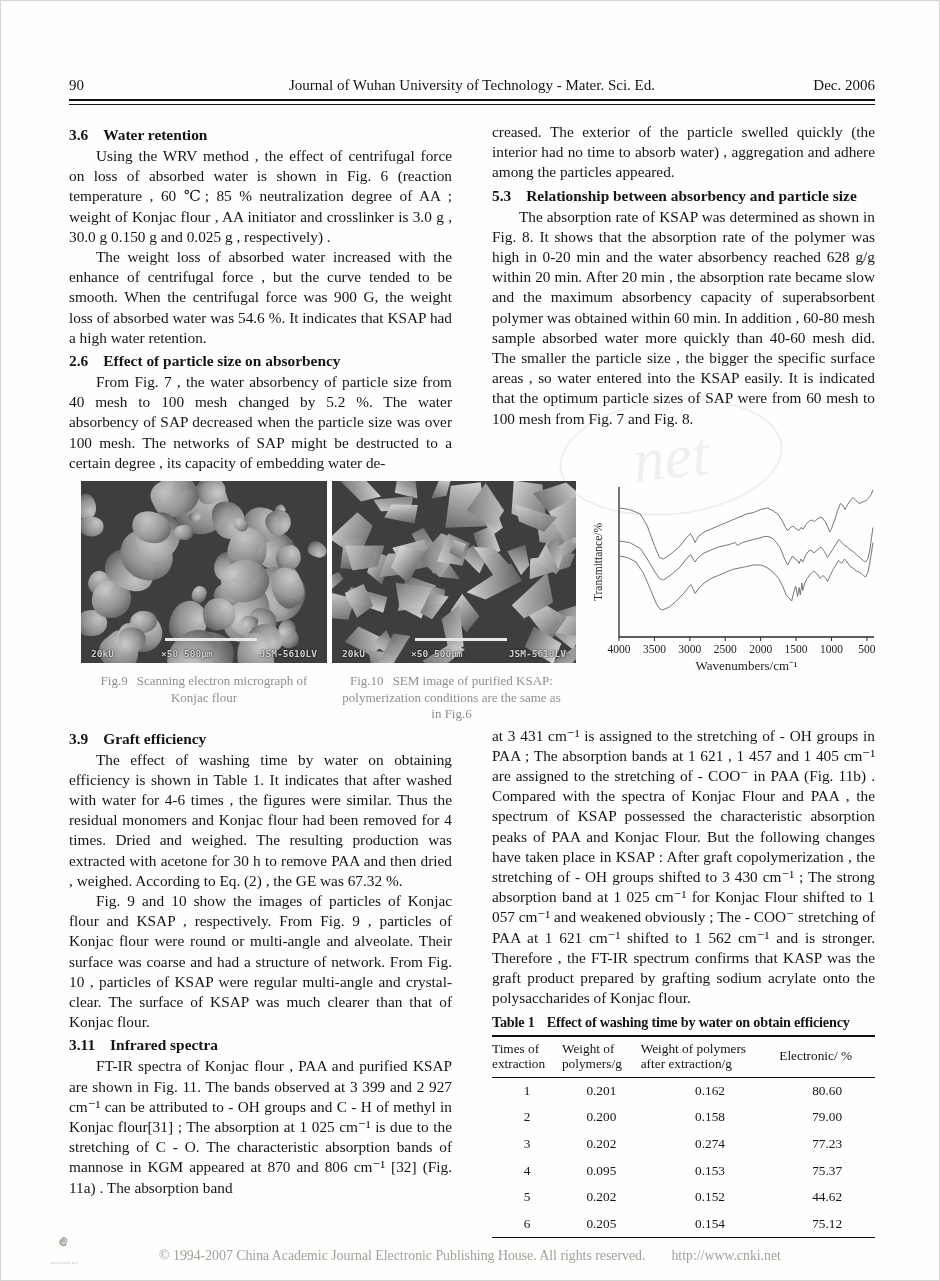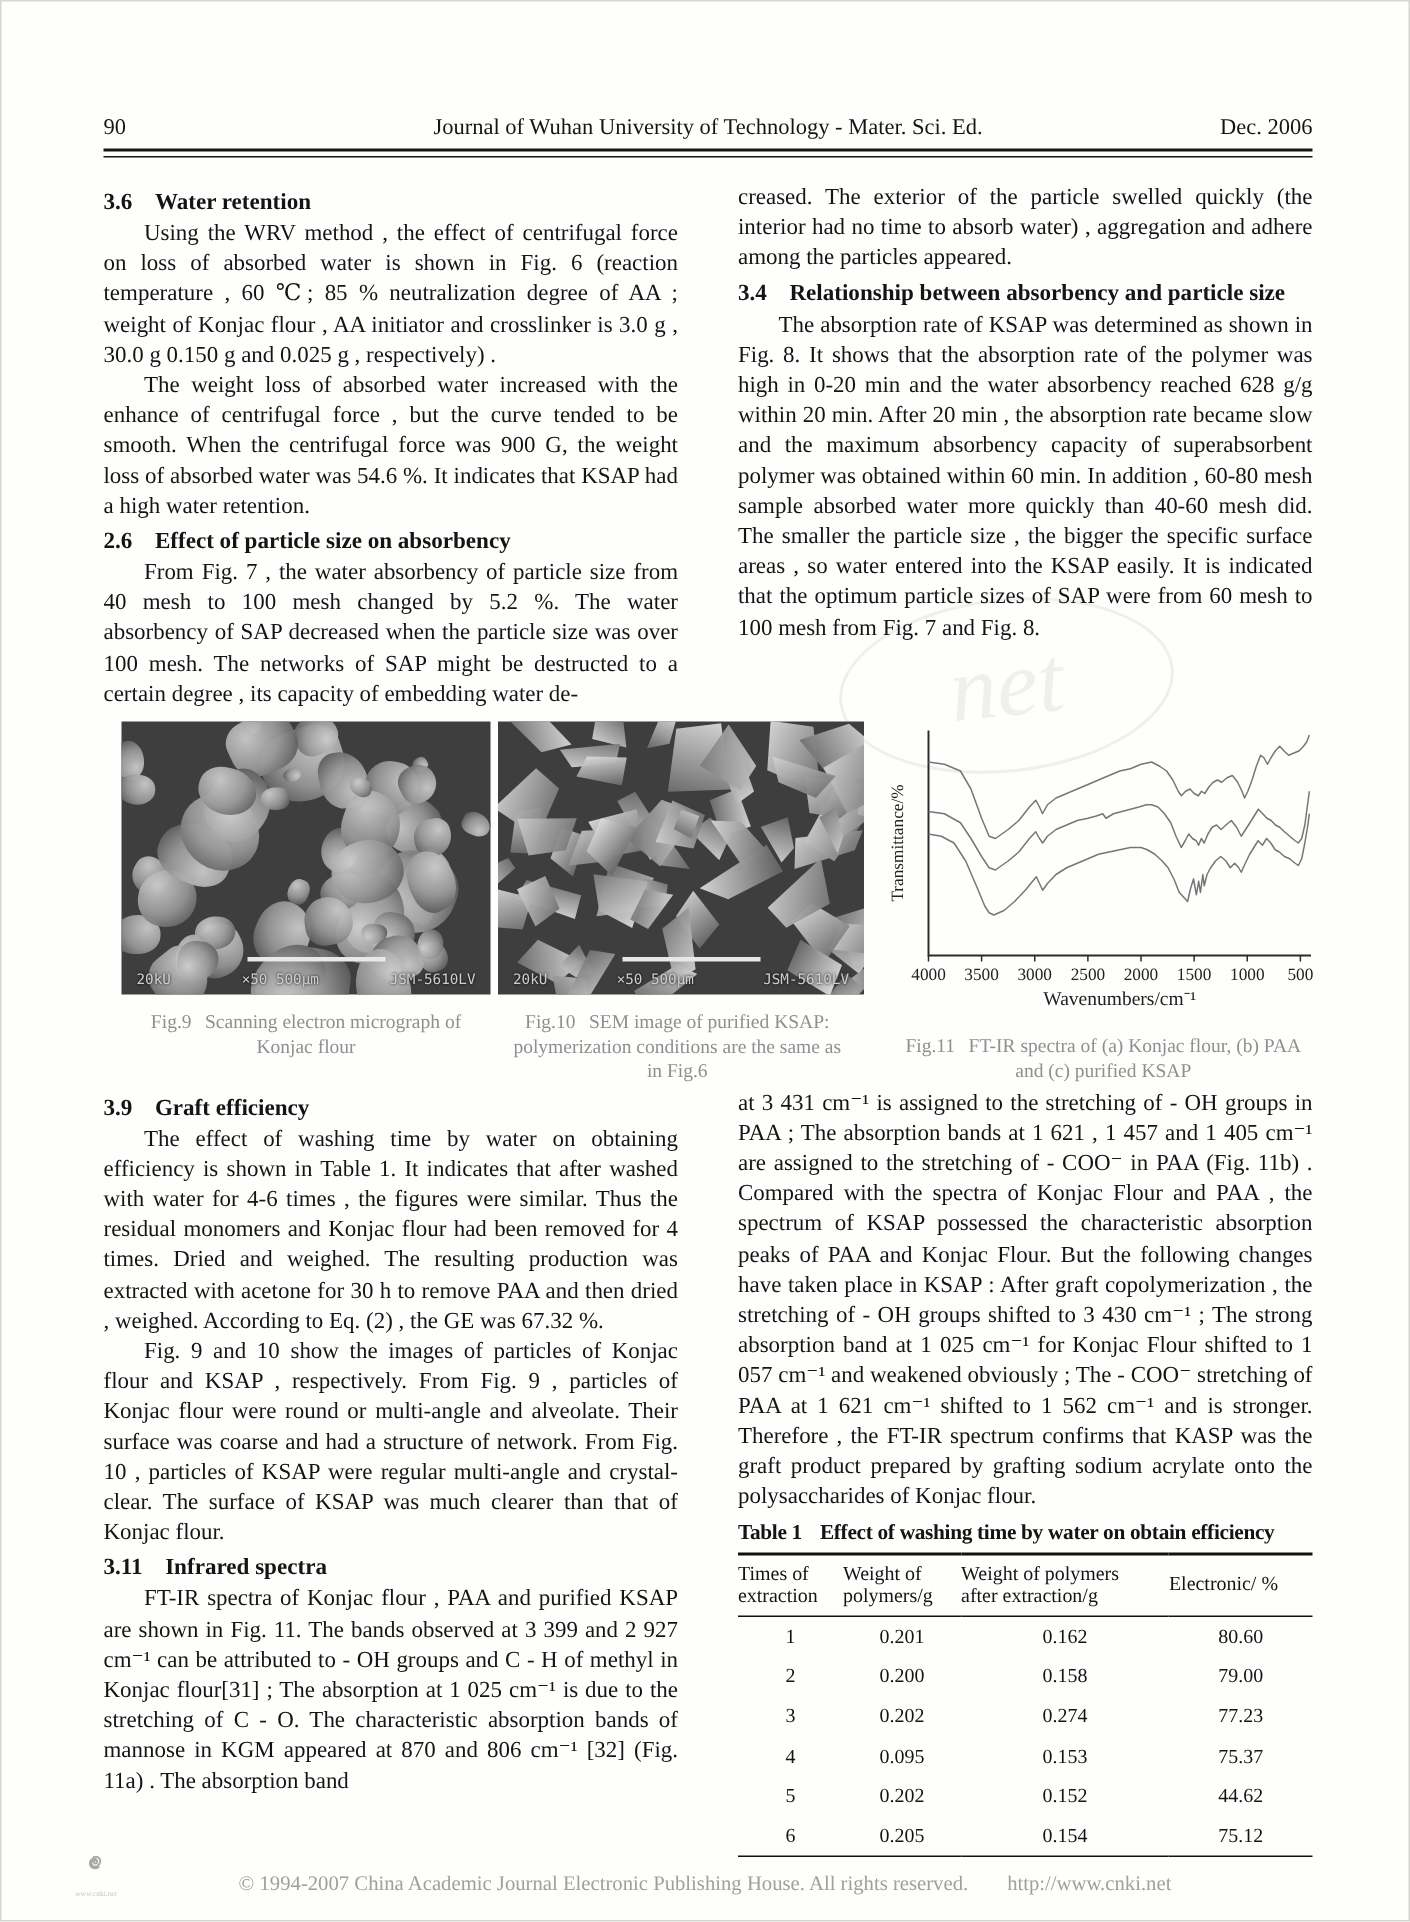--- a/index.html
+++ b/index.html
@@ -25,21 +25,21 @@
   .col p{margin:0;}
   p.ind{text-indent:27px;}
   .sec-h{font-weight:bold;font-size:15.4px;margin:2px 0 1px;text-align:left;line-height:21px;}
   .sec-h .t{margin-left:15px;}
   .sec-h.hang{padding-left:42px;text-indent:-42px;}
   .top-cols{margin-top:17px;}
   .bottom-cols{margin-top:3px;}
   
   .figs{position:relative;z-index:1;display:flex;margin-top:8px;margin-left:12px;align-items:flex-start;}
   .figcol{display:flex;flex-direction:column;align-items:center;}
-  .sem{position:relative;overflow:hidden;background:#3e3e3e;}
+  .sem{position:relative;overflow:hidden;background:#3e3e3e;font-weight:bold;}
   .sem.f9{width:246px;height:182px;}
   .sem.f10{width:244px;height:182px;margin-left:5px;}
   .sem-bar{position:absolute;left:0;right:0;bottom:4px;display:flex;justify-content:space-between;
            padding:0 10px;font-family:"DejaVu Sans Mono",monospace;font-size:9.5px;color:#cfcfcf;
            z-index:5;text-shadow:0 0 2px #000;}
   .scalebar{position:absolute;left:34%;bottom:22px;width:92px;height:3px;background:#e8e8e8;z-index:5;}
   .fig-cap{margin-top:10px;font-size:13px;line-height:16.5px;color:#8f8f8f;text-align:center;}
   .fig-cap .cl{margin-right:9px;}
   .cap9{width:224px;}
   .cap10{width:228px;}
@@ -82,21 +82,21 @@
   <div class="cols top-cols">
     <div class="col">
       <div class="sec-h"><span>3.6</span><span class="t">Water retention</span></div>
       <p class="ind">Using the WRV method , the effect of centrifugal force on loss of absorbed water is shown in Fig. 6 (reaction temperature , 60 ℃; 85 % neutralization degree of AA ; weight of Konjac flour , AA initiator and crosslinker is 3.0 g , 30.0 g 0.150 g and 0.025 g , respectively) .</p>
       <p class="ind">The weight loss of absorbed water increased with the enhance of centrifugal force , but the curve tended to be smooth.  When the centrifugal force was 900 G, the weight loss of absorbed water was 54.6 %. It indicates that KSAP had a high water retention.</p>
       <div class="sec-h"><span>2.6</span><span class="t">Effect of particle size on absorbency</span></div>
       <p class="ind">From Fig. 7 , the water absorbency of particle size from 40 mesh to 100 mesh changed by 5.2 %. The water absorbency of SAP decreased when the particle size was over 100 mesh.  The networks of SAP might be destructed to a certain degree , its capacity of embedding water de-</p>
     </div>
     <div class="col">
       <p>creased.  The exterior of the particle swelled quickly (the interior had no time to absorb water) , aggregation and adhere among the particles appeared.</p>
-      <div class="sec-h hang"><span>3.4</span><span class="t">Relationship between absorbency and particle size</span></div>
+      <div class="sec-h hang"><span>5.3</span><span class="t">Relationship between absorbency and particle size</span></div>
       <p class="ind">The absorption rate of KSAP was determined as shown in Fig. 8. It shows that the absorption rate of the polymer was high in 0-20 min and the water absorbency reached 628 g/g within 20 min.  After 20 min , the absorption rate became slow and the maximum absorbency capacity of superabsorbent polymer was obtained within 60 min.  In addition , 60-80 mesh sample absorbed water more quickly than 40-60 mesh did.  The smaller the particle size , the bigger the specific surface areas , so water entered into the KSAP easily.  It is indicated that the optimum particle sizes of SAP were from 60 mesh to 100 mesh from Fig. 7 and Fig. 8.</p>
     </div>
   </div>
 
   <div class="figs">
     <div class="figcol">
       <div class="sem f9" id="sem9">
         <span class="scalebar"></span>
         <div class="sem-bar">
           <span>20kU</span>
@@ -258,23 +258,20 @@
             <line x1="239.5" x2="239.5" y1="156" y2="160" stroke="#2a2a2a"></line>
             <text x="239.5" y="172" text-anchor="middle" font-size="11.5" fill="#222">1000</text>
             <line x1="274.91666666666663" x2="274.91666666666663" y1="156" y2="160" stroke="#2a2a2a"></line>
             <text x="274.91666666666663" y="172" text-anchor="middle" font-size="11.5" fill="#222">500</text>
             <polyline points="27.0,27.0 37.6,28.5 48.3,33.0 55.3,45.0 62.4,64.5 67.4,76.5 71.6,78.0 80.1,72.0 87.2,66.0 94.3,57.0 98.5,52.5 101.0,57.0 103.0,61.5 106.3,55.5 112.0,51.0 119.1,48.0 126.2,45.0 133.3,42.0 140.3,39.0 147.4,36.0 154.5,33.0 161.6,31.5 168.7,28.5 175.8,27.0 181.4,30.0 185.7,33.0 189.9,39.0 193.5,46.5 195.6,49.5 198.4,46.5 201.3,45.0 204.1,48.0 206.9,49.5 209.0,46.5 211.2,48.0 214.0,43.5 216.8,40.5 219.7,39.0 222.5,40.5 226.0,37.5 229.6,36.0 233.1,40.5 236.0,46.5 237.7,51.0 239.9,46.5 242.7,39.0 245.5,30.0 248.4,22.5 250.5,24.0 253.0,28.5 255.4,24.0 258.3,19.5 261.1,16.5 263.9,19.5 267.1,22.5 270.7,21.0 274.2,19.5 277.0,16.5 279.2,13.5 280.9,9.0" fill="none" stroke="#767676" stroke-width="1" stroke-linejoin="round"></polyline>
             <polyline points="27.0,60.0 37.6,61.5 48.3,67.5 55.3,78.0 62.4,90.0 67.4,97.5 71.6,99.0 80.1,93.0 87.2,87.0 94.3,78.0 98.5,73.5 101.0,78.0 103.1,81.0 106.3,76.5 112.0,72.0 119.1,69.0 126.2,66.0 133.3,64.5 138.9,63.0 143.2,61.5 145.3,64.5 150.3,61.5 155.9,60.0 161.6,58.5 167.3,57.0 172.2,55.5 175.8,55.5 180.0,57.0 184.3,61.5 188.5,67.5 192.0,76.5 195.5,84.0 198.1,79.5 200.5,75.0 203.0,78.0 205.5,79.5 207.1,82.5 208.9,78.0 210.8,81.0 213.3,75.0 216.1,70.5 219.0,69.0 222.1,72.0 225.3,69.0 228.9,66.0 232.4,70.5 235.5,76.5 238.4,72.0 241.3,67.5 244.1,63.0 246.9,58.5 249.8,61.5 252.6,64.5 255.4,66.0 258.3,69.0 261.1,70.5 264.3,73.5 267.8,76.5 271.4,79.5 273.5,81.0 275.8,78.0 277.9,69.0 279.7,55.5 280.9,46.5" fill="none" stroke="#767676" stroke-width="1" stroke-linejoin="round"></polyline>
             <polyline points="27.0,75.0 35.5,76.5 44.0,81.0 51.8,93.0 58.9,109.5 64.5,123.0 67.4,127.5 70.6,129.0 77.3,126.0 84.4,120.0 91.5,112.5 96.4,106.5 98.9,103.5 101.0,108.0 103.1,112.5 106.3,108.0 112.0,102.0 119.1,97.5 126.2,94.5 133.3,91.5 140.3,88.5 147.4,87.0 154.5,85.5 161.6,84.0 168.7,84.0 172.9,85.5 177.9,88.5 182.8,93.0 186.7,97.5 190.6,105.0 194.2,114.0 197.0,117.0 199.7,120.0 201.8,111.0 203.7,105.0 205.6,115.5 207.1,106.5 208.3,114.0 209.9,102.0 210.8,109.5 212.7,102.0 215.1,97.5 218.3,93.0 221.8,90.0 225.3,93.0 228.2,97.5 231.1,94.5 233.8,97.5 235.5,100.5 238.2,94.5 241.1,88.5 243.9,84.0 246.7,79.5 249.6,82.5 252.4,78.0 255.2,81.0 258.1,85.5 260.9,87.0 264.3,90.0 267.8,91.5 271.4,94.5 273.6,96.0 275.8,91.5 277.9,81.0 279.9,69.0 280.9,61.5" fill="none" stroke="#767676" stroke-width="1" stroke-linejoin="round"></polyline>
             <text x="154.5" y="189" text-anchor="middle" font-size="13" fill="#222">Wavenumbers/cm⁻¹</text>
             <text x="10" y="81" text-anchor="middle" transform="rotate(-90 10 81)" font-size="11.5" fill="#222">Transmittance/%</text>
           </svg></div>
-      <div class="fig-cap cap11">
-        <span class="cl">Fig.11</span><span>FT-IR spectra of (a) Konjac flour, (b) PAA and (c) purified KSAP</span>
-      </div>
     </div>
   </div>
 
   <div class="cols bottom-cols">
     <div class="col">
       <div class="sec-h"><span>3.9</span><span class="t">Graft efficiency</span></div>
       <p class="ind">The effect of washing time by water on obtaining efficiency is shown in Table 1.  It indicates that after washed with water for 4-6 times , the figures were similar.  Thus the residual monomers and Konjac flour had been removed for 4 times.  Dried and weighed.  The resulting production was extracted with acetone for 30 h to remove PAA and then dried , weighed.  According to Eq. (2) , the GE was 67.32 %.</p>
       <p class="ind">Fig. 9 and 10 show the images of particles of Konjac flour and KSAP , respectively.  From Fig. 9 , particles of Konjac flour were round or multi-angle and alveolate. Their surface was coarse and had a structure of network. From Fig. 10 , particles of KSAP were regular multi-angle and crystal-clear.  The surface of KSAP was much clearer than that of Konjac flour.</p>
       <div class="sec-h"><span>3.11</span><span class="t">Infrared spectra</span></div>
       <p class="ind">FT-IR spectra of Konjac flour , PAA and purified KSAP are shown in Fig. 11.  The bands observed at 3 399 and 2 927 cm⁻¹ can be attributed to  - OH groups and C - H of methyl in Konjac flour[31] ; The absorption at 1 025 cm⁻¹ is due to the stretching of C - O.  The characteristic absorption bands of mannose in KGM appeared at 870 and 806 cm⁻¹ [32] (Fig. 11a) . The absorption band</p>

